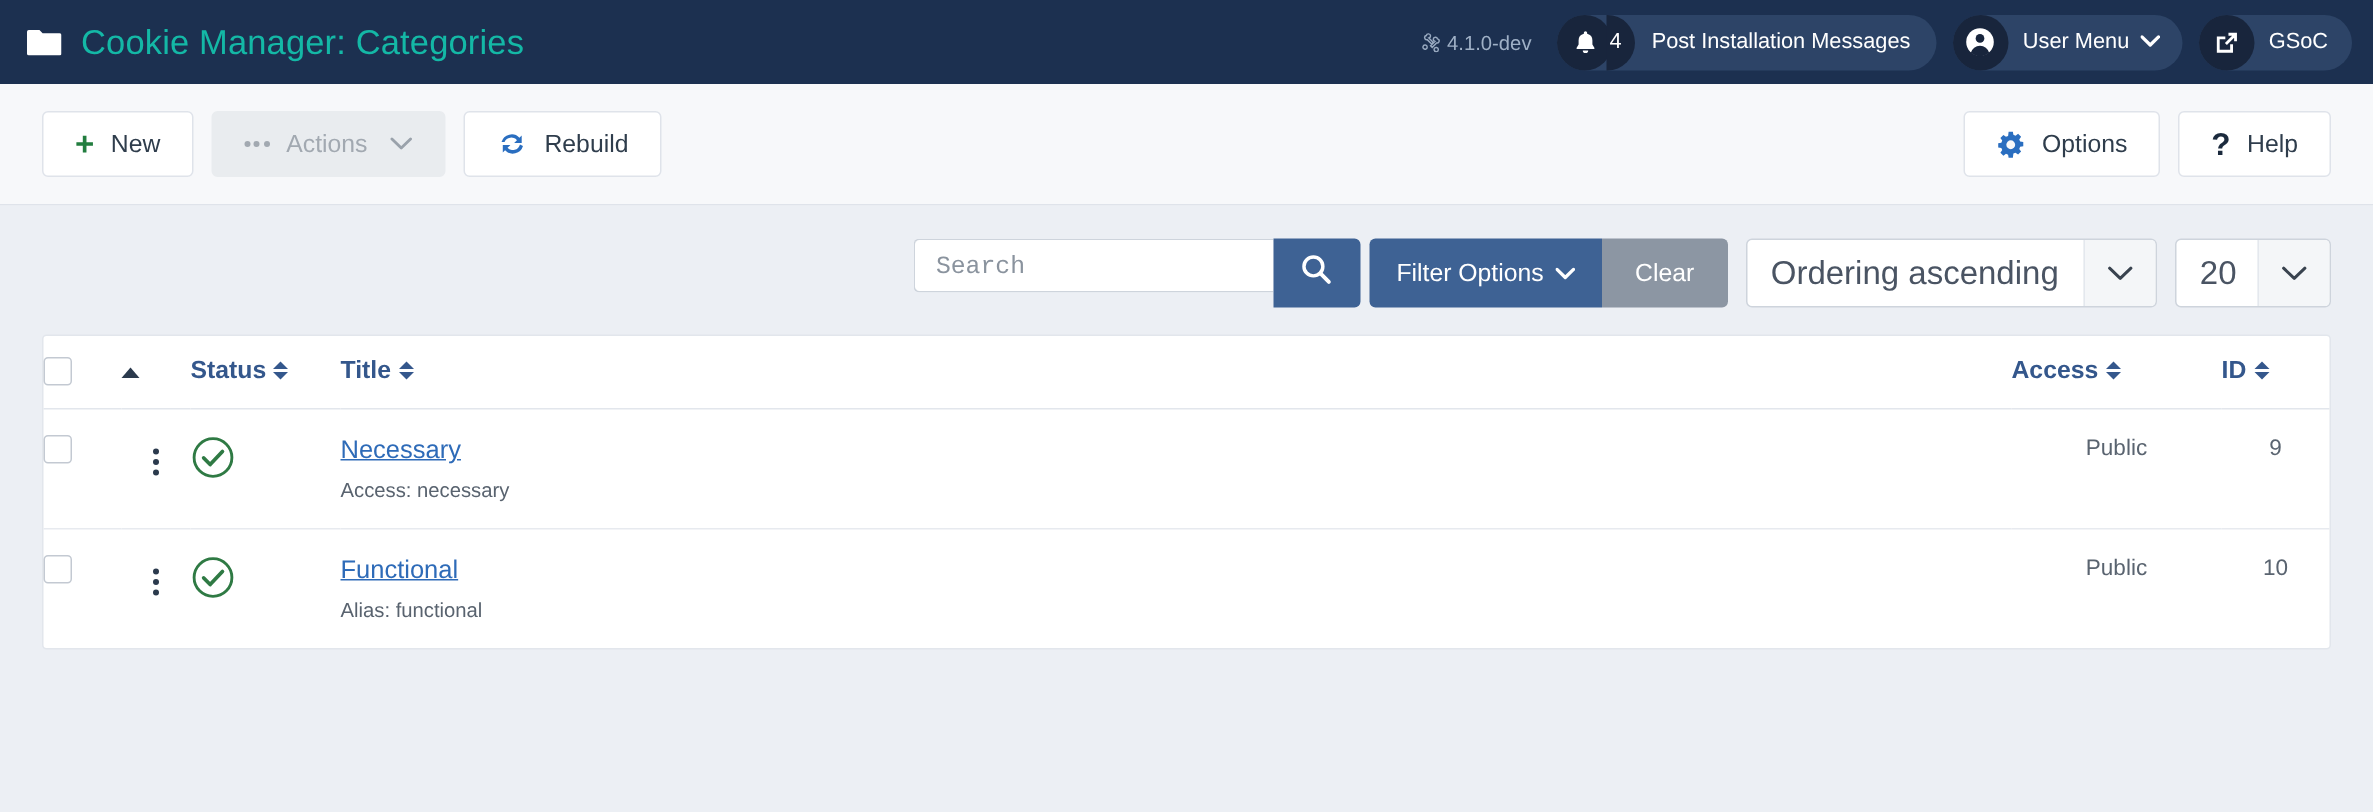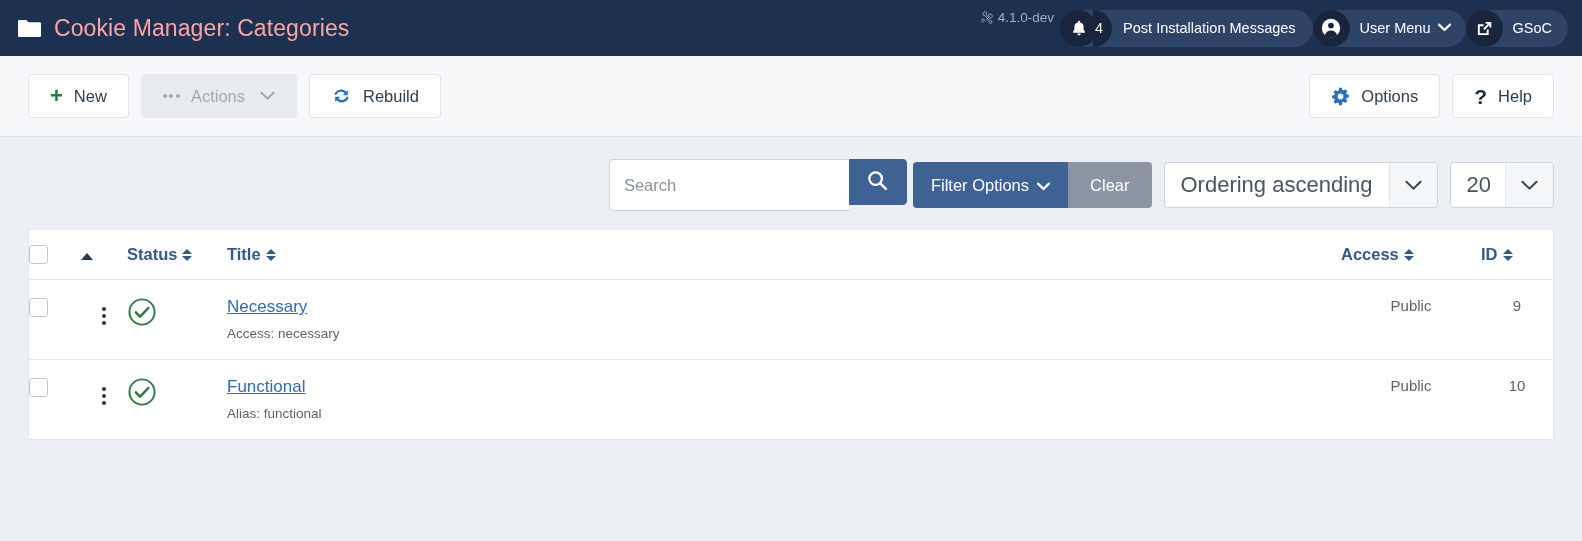--- a/index.html
+++ b/index.html
@@ -28,30 +28,31 @@
     gap: 13px;
     flex: 0 0 auto;
   }
   .folder-icon {
     width: 23px; height: 18px;
     position: relative;
     display: inline-block;
   }
   .folder-icon svg { display:block; }
   .page-title {
-    color: #fca5a5;
+    color: #14b8a6;
     font-size: 23px;
     font-weight: 400;
     letter-spacing: .1px;
     white-space: nowrap;
   }
   .topbar-right {
     margin-left: auto;
     display: flex;
-    align-items: flex-start;
+    align-items: center;
+    gap: 11px;
   }
   .version-tag {
     color: #9fb0c6;
     font-size: 13.5px;
     display: flex;
     align-items: center;
     gap: 5px;
     margin-right: 6px;
     white-space: nowrap;
   }
@@ -162,30 +163,30 @@
   .filterbar {
     display: flex;
     justify-content: flex-end;
     align-items: center;
     padding: 22px 0 18px 0;
     gap: 0;
   }
   .searchgroup { display: flex; }
   .search-input {
     width: 240px;
-    height: 52px;
+    height: 36px;
     border: 1px solid #ced4dc;
     border-right: none;
     border-radius: 4px 0 0 4px;
     padding: 0 14px;
     font-size: 16.5px;
     color: #3b4653;
     background: #fff;
     outline: none;
-    font-family: Liberation Sans, sans-serif;
+    font-family: Liberation Mono, monospace;
   }
   .search-input::placeholder { color: #8a939e; }
   .search-btn {
     width: 58px; height: 46px;
     background: #3e6294;
     border: 1px solid #3e6294;
     border-radius: 0 4px 4px 0;
     display: flex; align-items: center; justify-content: center;
     cursor: pointer;
   }

